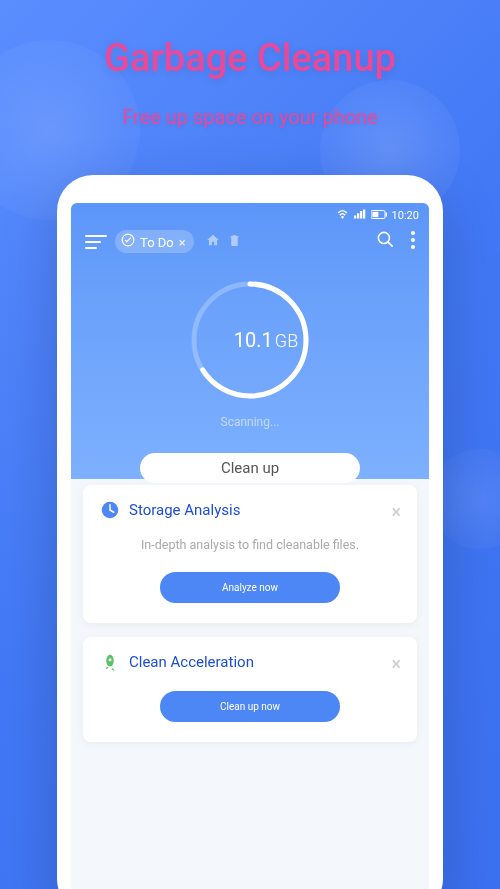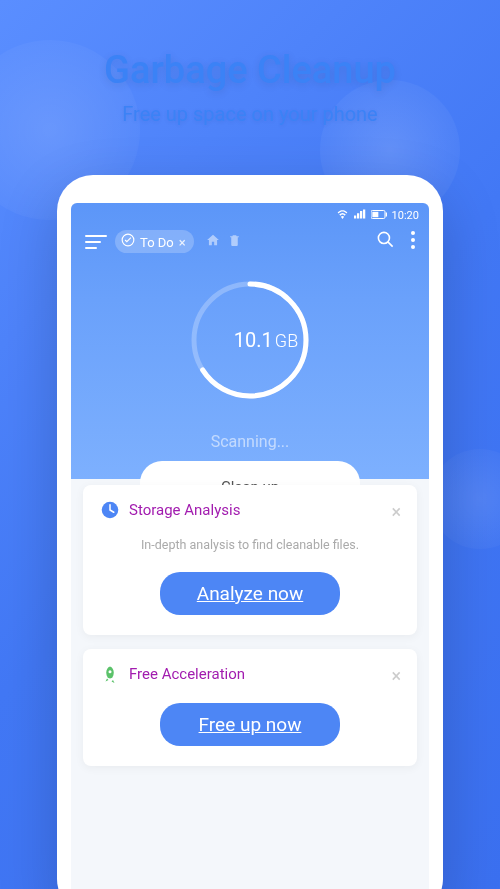--- a/index.html
+++ b/index.html
@@ -26,33 +26,33 @@
 }
 .bg-circle3 {
   position: absolute;
   width: 100px; height: 100px;
   border-radius: 50%;
   background: radial-gradient(circle, rgba(255,255,255,0.1), rgba(255,255,255,0));
   bottom: 340px; right: -30px;
 }
 .header {
   text-align: center;
-  padding-top: 48px;
-  color: #3b82f6;
+  padding-top: 36px;
+  color: #ec4899;
   position: relative;
   z-index: 1;
 }
 .header h1 {
   font-size: 38px;
   font-weight: 500;
   text-shadow: 0 2px 8px rgba(0,0,0,0.1);
 }
 .header p {
   font-size: 20px;
-  margin-top: 10px;
+  margin-top: 25px;
   font-weight: 400;
   text-shadow: 0 1px 4px rgba(0,0,0,0.08);
 }
 .phone-frame {
   position: absolute;
   left: 50%;
   transform: translateX(-50%);
   top: 175px;
   width: 386px;
   height: 740px;
@@ -117,33 +117,33 @@
   position: absolute;
   top: 50%; left: 50%;
   transform: translate(-50%, -50%);
   display: flex;
   align-items: baseline;
 }
 .gauge-value { font-size: 20px; font-weight: 400; margin-left: 32px; }
 .gauge-unit { font-size: 18px; margin-left: 2px; font-weight: 300; }
 .scanning {
   text-align: center;
-  font-size: 16px;
+  font-size: 12px;
   opacity: 0.55;
-  margin-top: 29px;
+  margin-top: 12px;
 }
 .cleanup-btn {
   display: block;
   width: 220px;
-  margin: 10px auto 0;
+  margin: 24px auto 0;
   background: #fff;
   color: #555;
   border: none;
   border-radius: 22px;
-  padding: 17px 0;
+  padding: 6px 0;
   font-size: 15px;
   cursor: pointer;
 }
 .cards {
   padding: 0 12px;
   margin-top: -8px;
 }
 .card {
   background: #fff;
   border-radius: 8px;
@@ -154,21 +154,21 @@
 }
 .card-header {
   display: flex;
   align-items: center;
   gap: 10px;
 }
 .card-icon {
   width: 18px; height: 18px;
   display: flex; align-items: center; justify-content: center;
 }
-.card-title { font-size: 15px; color: #a21caf; }
+.card-title { font-size: 15px; color: #1d4ed8; }
 .card-close {
   position: absolute;
   top: 16px; right: 16px;
   color: #ccc;
   font-size: 18px;
   cursor: pointer;
 }
 .card-desc {
   font-size: 12.5px;
   color: #aaa;
@@ -177,23 +177,22 @@
 }
 .card-btn {
   display: block;
   width: 180px;
   margin: 20px auto 0;
   background: #4d86f5;
   color: #fff;
   border: none;
   border-radius: 20px;
   padding: 10px 0;
-  font-size: 19px;
+  font-size: 10px;
   cursor: pointer;
-  text-decoration: underline;
 }
 </style>
 </head>
 <body>
 
 <div class="bg-circle1"></div>
 <div class="bg-circle2"></div>
 <div class="bg-circle3"></div>
 
 <div class="header">
@@ -309,21 +308,21 @@
 
       <div class="card">
         <div class="card-header">
           <span class="card-icon">
             <svg width="18" height="18" viewBox="0 0 24 24">
                 <path d="M12 2c3 1 5 4 5 8 0 3-1 5-2 7l-3 1-3-1c-1-2-2-4-2-7 0-4 2-7 5-8z" fill="#5bc26a"></path>
                 <circle cx="12" cy="9" r="2" fill="#fff"></circle>
                 <path d="M8 18l-2 4 4-2m4 2l4 2-2-4" fill="#5bc26a"></path>
               </svg>
           </span>
-          <span class="card-title">Free Acceleration</span>
+          <span class="card-title">Clean Acceleration</span>
         </div>
         <span class="card-close">×</span>
-        <button class="card-btn">Free up now</button>
+        <button class="card-btn">Clean up now</button>
       </div>
     </div>
 
   </div>
 </div>
 
 </body></html>

